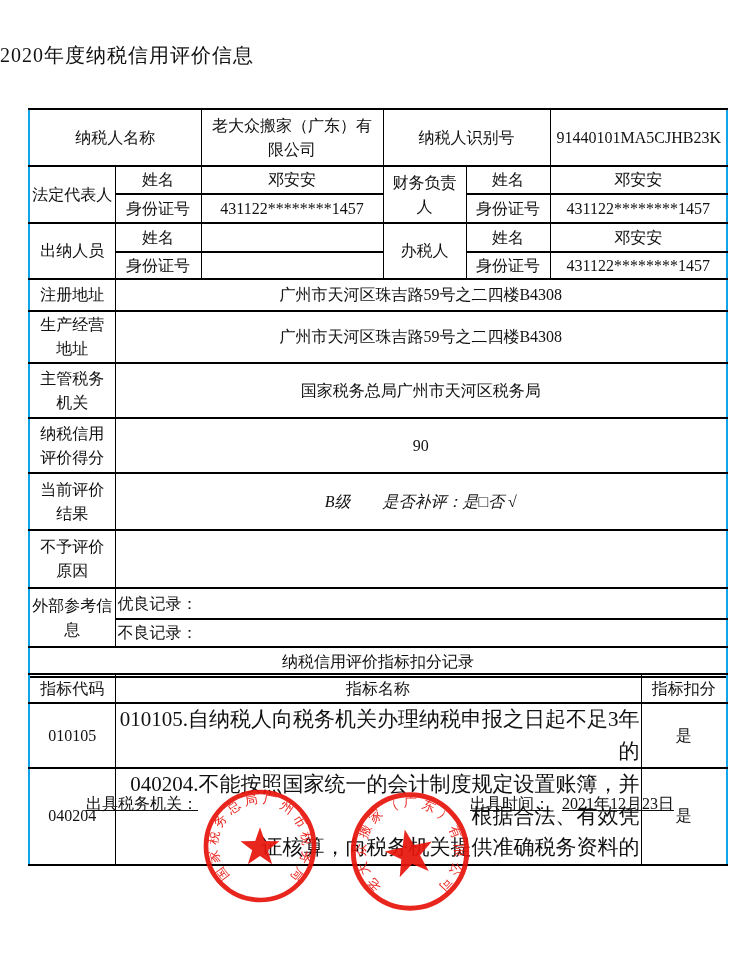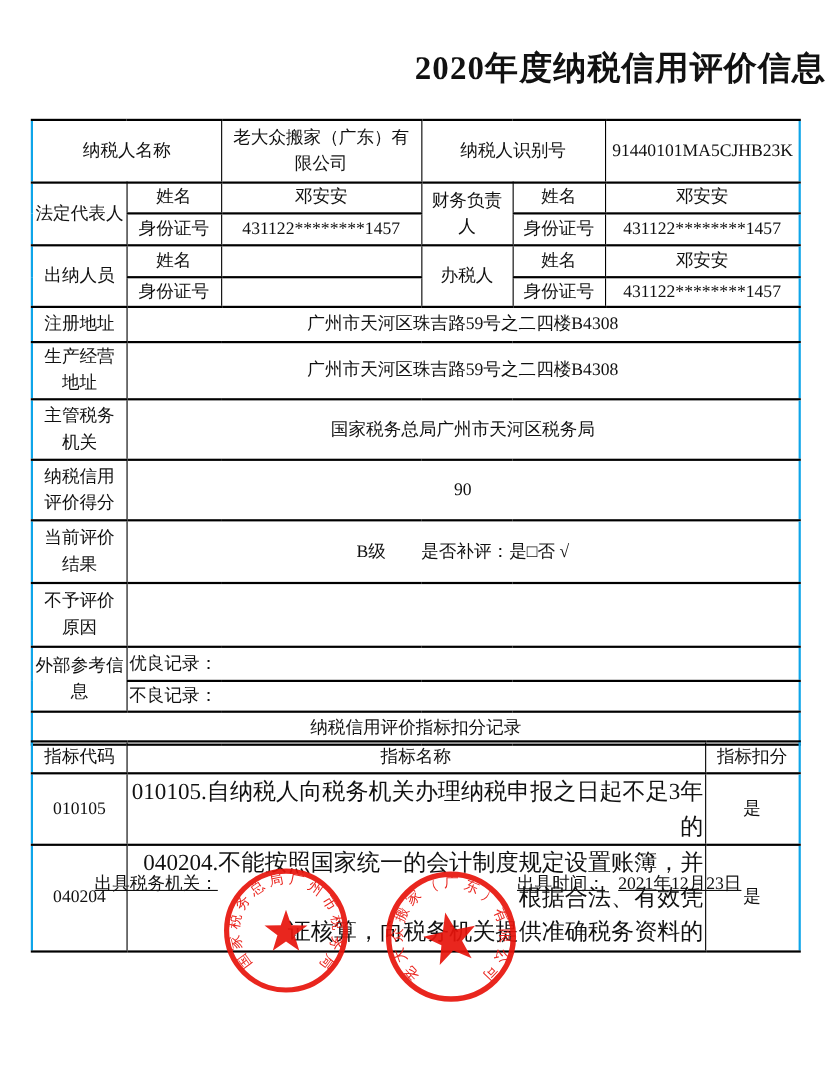--- a/index.html
+++ b/index.html
@@ -5,21 +5,21 @@
   html,body { margin:0; padding:0; background:#ffffff; }
   body {
     width:751px; height:969px;
     font-family:"Liberation Serif","DejaVu Serif",serif;
     color:#111;
   }
   .page { position:relative; width:751px; height:969px; overflow:hidden; background:#fff; }
 
   .title {
     position:absolute; top:42px; left:0; width:100%;
-    text-align:right; font-size:30px; font-weight:bold; letter-spacing:1px;
+    text-align:left; font-size:20px; font-weight:normal; letter-spacing:1px;
     margin:0;
   }
 
   table {
     position:absolute; left:28px;
     border-collapse:collapse; table-layout:fixed;
     width:698px;
     border:2px solid #0ea5e9;
   }
   #t1 { top:108px; }
@@ -31,21 +31,21 @@
     padding:0 2px;
     text-align:center; vertical-align:middle;
     font-size:16px; line-height:1.5;
     overflow:hidden;
   }
   .pre { white-space:pre-line;margin-top:16px; }
   .val { padding:0 6px; }
   .left { text-align:left; padding-left:2px; }
   .small { font-size:21px; padding:0 1px;text-align:right; }
 
-  .result-flex { display:flex; justify-content:center; align-items:flex-end; gap:32px; }
+  .result-flex { display:flex; justify-content:center; align-items:flex-end; gap:32px;font-style:italic; }
 
   .footer-item { position:absolute; font-size:16px; line-height:20px;text-decoration:underline; }
   #issuer-label { left:86px; top:794px; }
   #issue-time-label { left:470px; top:794px; }
   #issue-time-value { left:562px; top:794px; }
 
   .stamp { position:absolute; }
   #stamp-bureau { left:198px; top:786px; width:124px; height:120px; }
   #stamp-company { left:347px; top:783px; width:126px; height:137px; }
   .stamp svg { width:100%; height:100%; opacity:0.92; }

